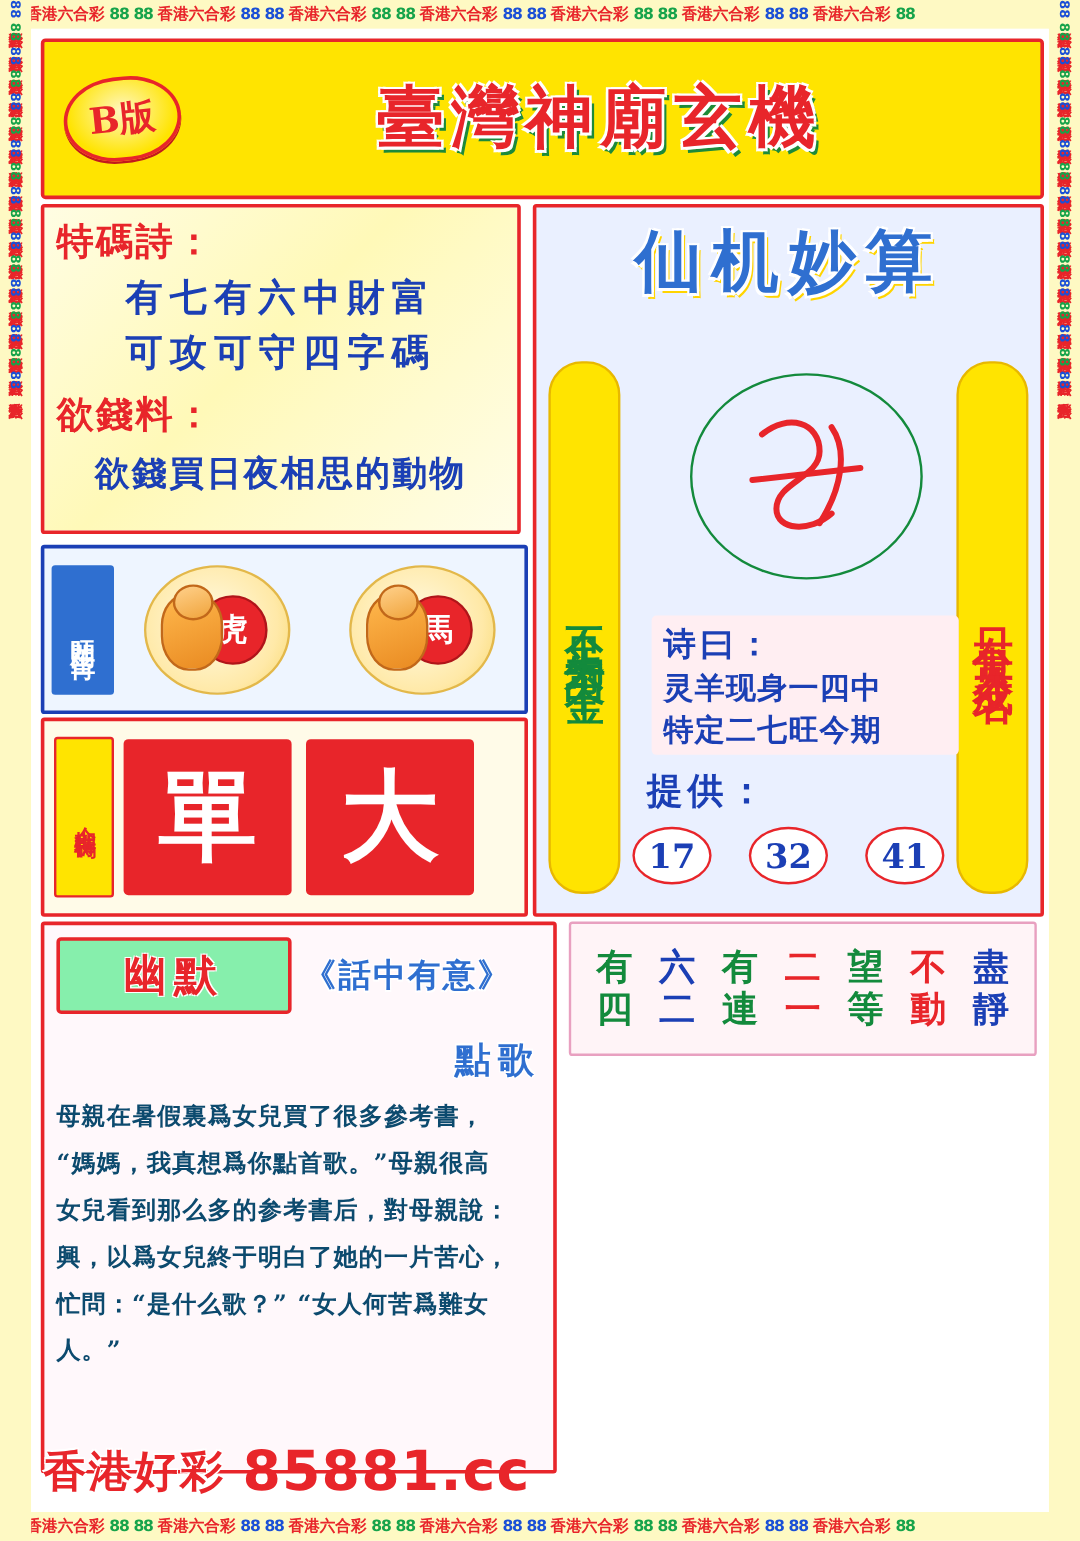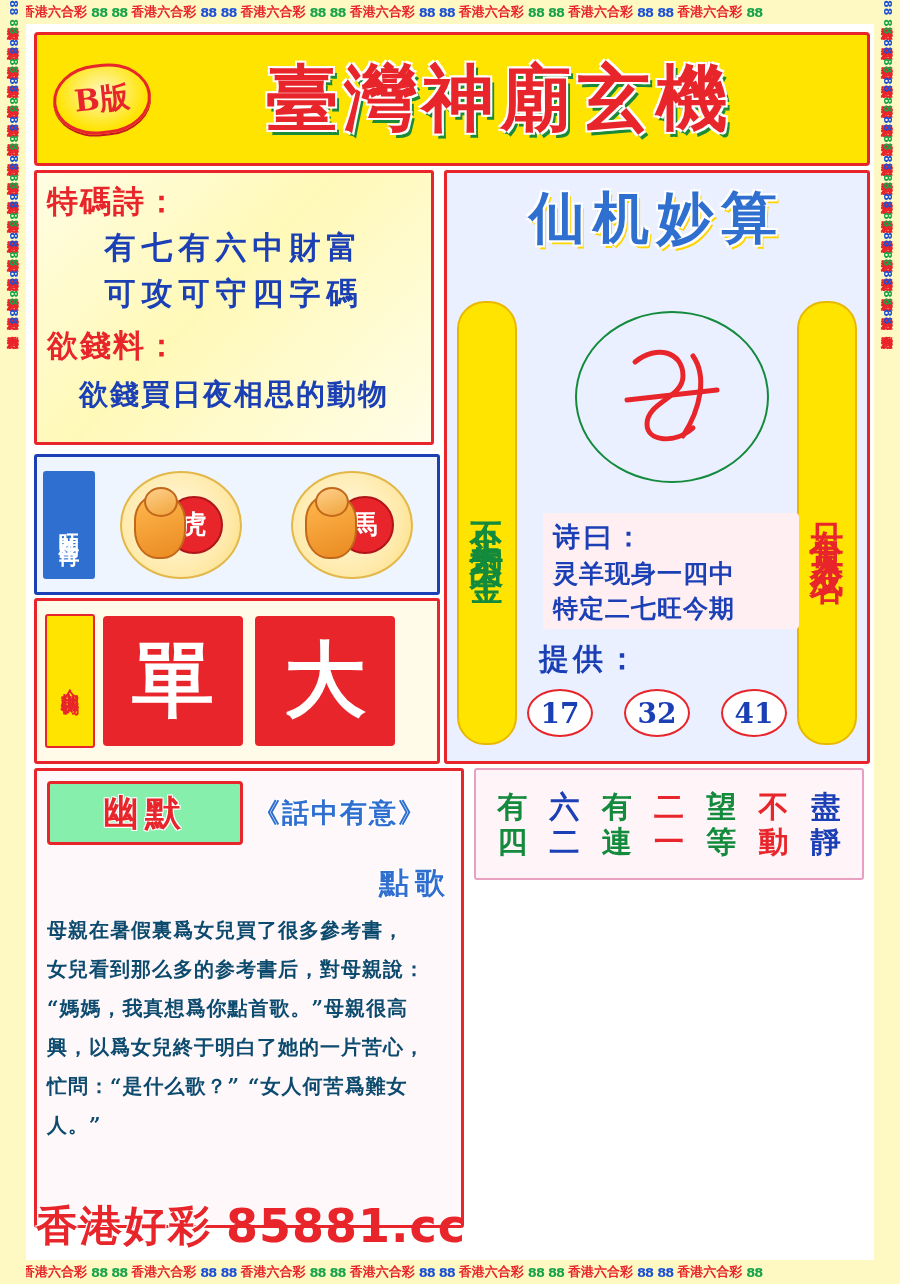--- a/index.html
+++ b/index.html
@@ -50,21 +50,21 @@
     margin-left:16px;width:92px;height:64px;flex:0 0 auto;
     background:radial-gradient(ellipse at 50% 40%,#fff7c2 0%,#ffe400 70%);
     border:3px solid #e8252a;border-radius:50%/55%;
     display:flex;align-items:center;justify-content:center;
     color:#e8252a;font-size:30px;font-weight:bold;
     font-family:"DejaVu Serif","Liberation Serif",serif;
     transform:rotate(-6deg);
     box-shadow:0 2px 0 #c2181d;
   }
   .title-main{
-    flex:1;text-align:center;font-size:72px;font-weight:bold;
+    flex:1;text-align:center;font-size:56px;font-weight:bold;
     font-family:"DejaVu Serif","Liberation Serif",serif;
     color:#e8252a;letter-spacing:6px;
     text-shadow:
       -2px -2px 0 #ffffff, 2px -2px 0 #ffffff, -2px 2px 0 #ffffff, 2px 2px 0 #ffffff,
       0 0 2px #ffffff, 4px 5px 0 #1d8a3a;
     padding-right:18px;
   }
 
   
   .box-poem{
@@ -234,21 +234,21 @@
     margin:0 0 14px 0;font-size:20px;font-weight:bold;color:#0c4a6e;line-height:1.25;
     letter-spacing:1px;font-family:"DejaVu Serif","Liberation Serif",serif;
   }
 
   
   .footer-brand{
     position:absolute;left:10px;bottom:6px;width:700px;height:56px;
     display:flex;align-items:center;gap:14px;
   }
   .brand-cn{
-    font-size:42px;font-weight:bold;color:#e8252a;letter-spacing:2px;
+    font-size:36px;font-weight:bold;color:#e8252a;letter-spacing:2px;
     font-family:"DejaVu Serif","Liberation Serif",serif;
     text-shadow:-1px -1px 0 #fff,1px -1px 0 #fff,-1px 1px 0 #fff,1px 1px 0 #fff;
   }
   .brand-url{
     font-size:46px;font-weight:bold;color:#e8252a;letter-spacing:1px;
     font-family:"DejaVu Sans","Liberation Sans",sans-serif;
   }
 </style>
 </head>
 <body>
@@ -479,22 +479,22 @@
     </div>
 
   <div class="box-humour">
     <div class="humour-head">
       <div class="humour-badge">幽默</div>
       <div class="humour-sub">《話中有意》</div>
     </div>
     <div class="humour-title">點歌</div>
     <div class="humour-body" id="humour-body">
         <p>母親在暑假裏爲女兒買了很多參考書，</p>
+        <p>“媽媽，我真想爲你點首歌。”母親很高</p>
         <p>女兒看到那么多的参考書后，對母親說：</p>
-        <p>“媽媽，我真想爲你點首歌。”母親很高</p>
         <p>興，以爲女兒終于明白了她的一片苦心，</p>
         <p>忙問：“是什么歌？” “女人何苦爲難女</p>
         <p>人。”</p>
       </div>
   </div>
 
   <div class="footer-brand">
     <div class="brand-cn">香港好彩</div>
     <div class="brand-url">85881.cc</div>
   </div>

